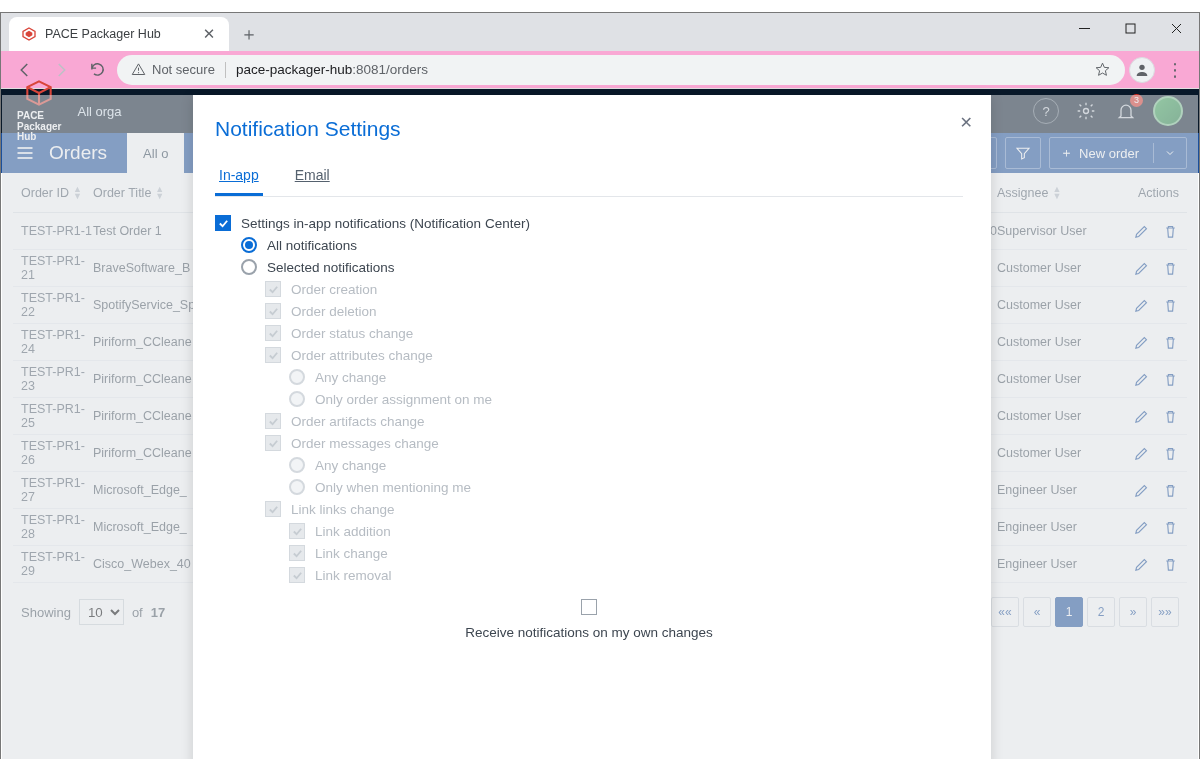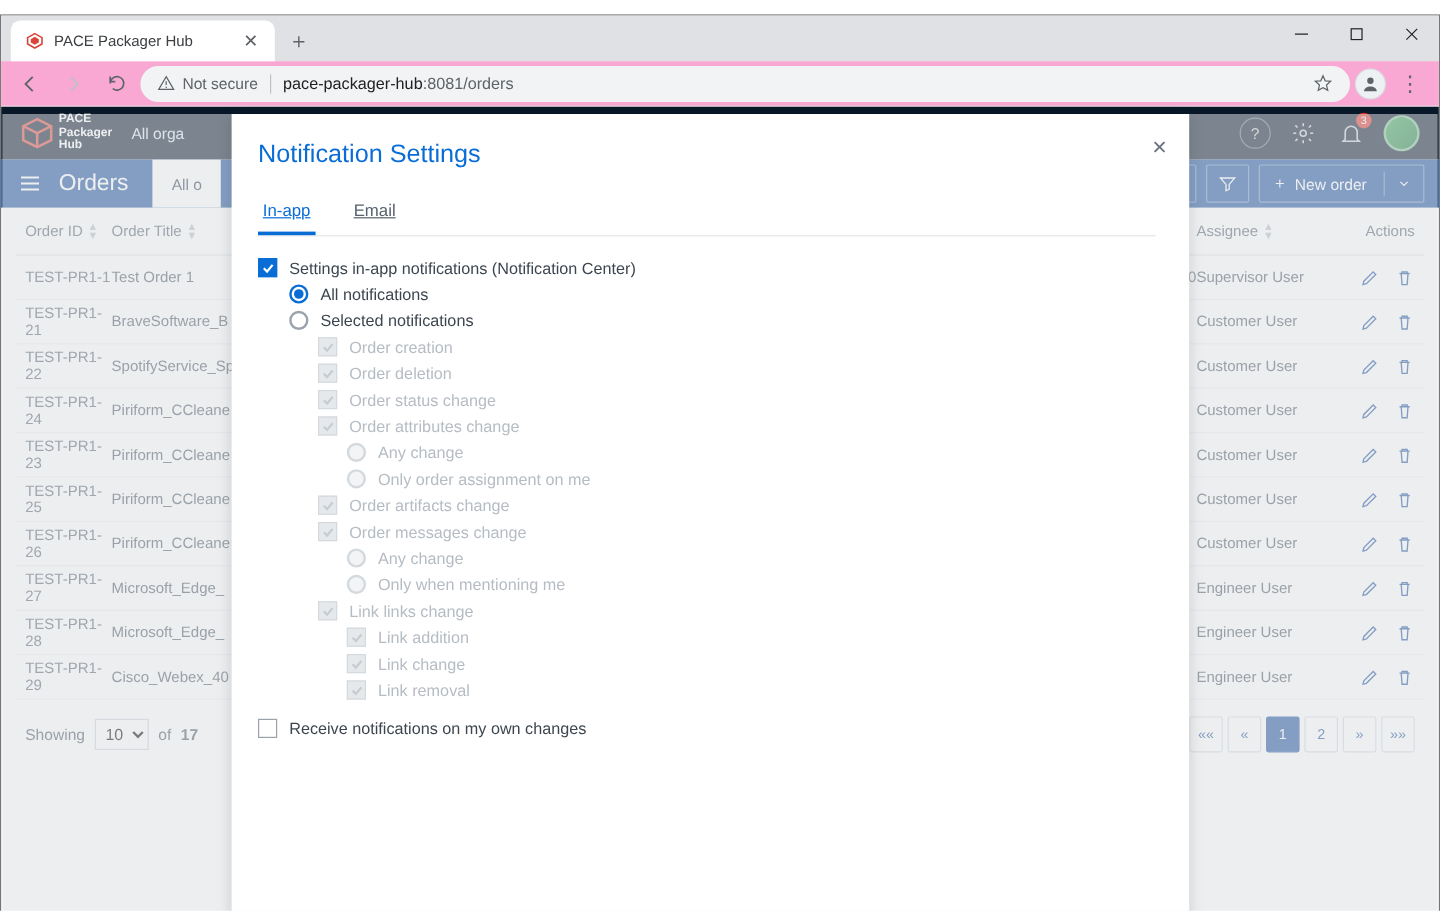--- a/index.html
+++ b/index.html
@@ -28,21 +28,21 @@
   .omnibox .insecure { display:flex; align-items:center; gap:6px; font-size:13px; }
   .omnibox .divider { width:1px; height:16px; background:#c0c0c0; }
   .omnibox .url { color:#202124; font-size:13.5px; flex:1; }
   .omnibox .url .path { color:#5f6368; }
   .star { color:#5f6368; }
   .prof { width:26px; height:26px; border-radius:50%; background:#eef1f3; border:1px solid #dadce0; display:flex; align-items:center; justify-content:center; }
   .menu-dots { width:32px; height:32px; display:flex; align-items:center; justify-content:center; color:#5f6368; font-size:18px; }
 
   
   .app-header { height:44px; background:#081829; color:#fff; display:flex; align-items:center; padding:0 16px; gap:16px; }
-  .app-logo { display:flex; align-items:center; gap:4px; }
+  .app-logo { display:flex; align-items:center; gap:4px;flex-direction:column; }
   .app-logo svg { width:28px; height:28px; }
   .app-logo .txt { font-size:10px; line-height:1.05; font-weight:600; }
   .head-link { color:#dbe6f0; font-size:13px; }
   .head-right { margin-left:auto; display:flex; align-items:center; gap:14px; }
   .head-ico { width:26px; height:26px; display:flex; align-items:center; justify-content:center; color:#c7cdd4; border:1px solid #63707d; border-radius:50%; position:relative; }
   .head-ico.nob { border:none; }
   .badge { position:absolute; top:-4px; right:-4px; background:#d93025; color:#fff; font-size:9px; border-radius:8px; padding:0 4px; line-height:13px; }
   .avatar { width:30px; height:30px; border-radius:50%; background:linear-gradient(135deg,#3aa655,#1c7a3d); border:2px solid #7bbf8e; }
 
   
@@ -577,19 +577,19 @@
       </div>
     <div class="opt ind3 disabled">
         <span class="chk disabled">
           <svg class="check-svg" viewBox="0 0 12 12">
             <path d="M2 6l3 3 5-6"></path>
           </svg>
         </span>
         <span>Link removal</span>
       </div>
 
-    <div class="opt" style="margin-top:16px;">
+    <div class="opt" style="margin-top:16px;flex-direction:column;">
         <span class="chk"></span>
         <span>Receive notifications on my own changes</span>
       </div>
   </div>
 
 </div>
 
 </body></html>

